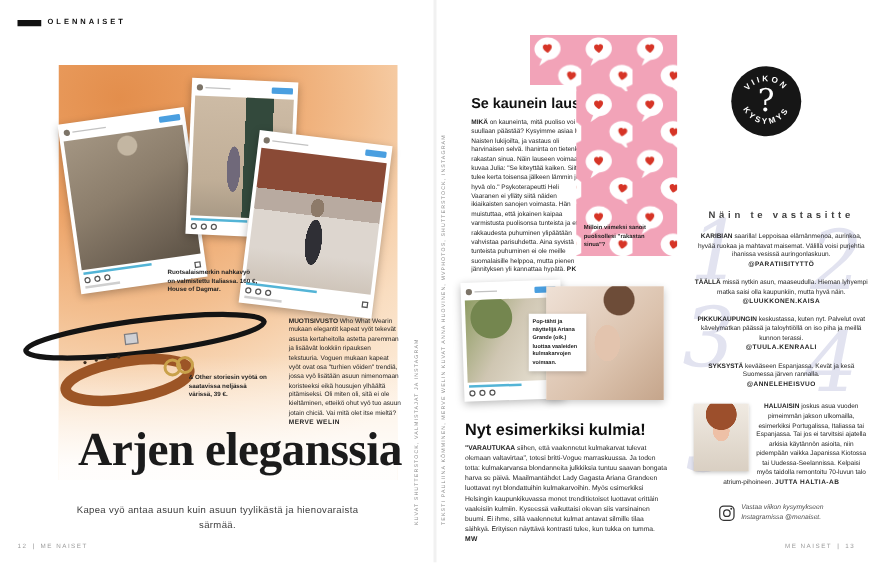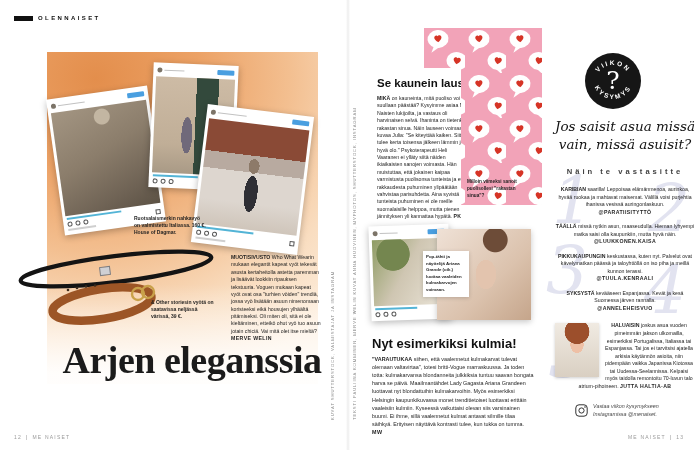--- a/index.html
+++ b/index.html
@@ -149,20 +149,21 @@
 
   <div class="caption" style="left:151px;top:299px;width:64px;">&amp; Other storiesin vyötä on saatavissa neljässä värissä, 39 €.</div>
 
   <div class="abs colbody">
     <span class="lead">MUOTISIVUSTO</span>
     <span>Who What Wearin mukaan elegantit kapeat vyöt tekevät asusta kertaheitolla astetta paremman ja lisäävät lookkiin ripauksen tekstuuria. Voguen mukaan kapeat vyöt ovat osa "turhien vöiden" trendiä, jossa vyö lisätään asuun nimenomaan koristeeksi eikä housujen ylhäältä pitämiseksi. Oli miten oli, sitä ei ole kieltäminen, etteikö ohut vyö tuo asuun jotain chiciä. Vai mitä olet itse mieltä?</span>
     <span class="byline">MERVE WELIN</span>
   </div>
 
   <div class="abs title">Arjen eleganssia</div>
+  <div class="abs subtitle">Kapea vyö antaa asuun kuin asuun tyylikästä ja hienovaraista särmää.</div>
 
   <div class="abs pfoot" style="left:14px;">
     <span>12</span><b>|</b><span>ME NAISET</span>
   </div>
 
   <div class="vcredit" style="left:330px;top:185px;height:235px;">kuvat SHUTTERSTOCK, VALMISTAJAT JA INSTAGRAM</div>
 </div>
 
 <div class="page" id="pageR">
 
@@ -235,21 +236,20 @@
     </defs>
     <text font-size="6.5" letter-spacing="2" fill="#ffffff" font-family="Liberation Sans, sans-serif" font-weight="bold">
       <textPath href="#arcTop" startOffset="50%" text-anchor="middle">VIIKON</textPath>
     </text>
     <text font-size="6.5" letter-spacing="2" fill="#ffffff" font-family="Liberation Sans, sans-serif" font-weight="bold">
       <textPath href="#arcBot" startOffset="50%" text-anchor="middle">KYSYMYS</textPath>
     </text>
     <text x="29" y="37" text-anchor="middle" font-size="25" fill="#ffffff" font-family="DejaVu Serif, serif" font-weight="300">?</text>
   </svg>
 
-  <div class="abs question" style="left:205px;">Jos saisit asua missä vain, missä asuisit?</div>
   <div class="abs ans-h" style="left:208px;">Näin te vastasitte</div>
 
   <span class="bignum" style="left:204px;top:168px;">1</span>
   <span class="bignum" style="left:300px;top:176px;">2</span>
   <span class="bignum" style="left:198px;top:238px;">3</span>
   <span class="bignum" style="left:296px;top:258px;">4</span>
   <span class="bignum" style="left:200px;top:322px;">5</span>
 
   <div class="abs answers" style="left:207px;">
     <p>

